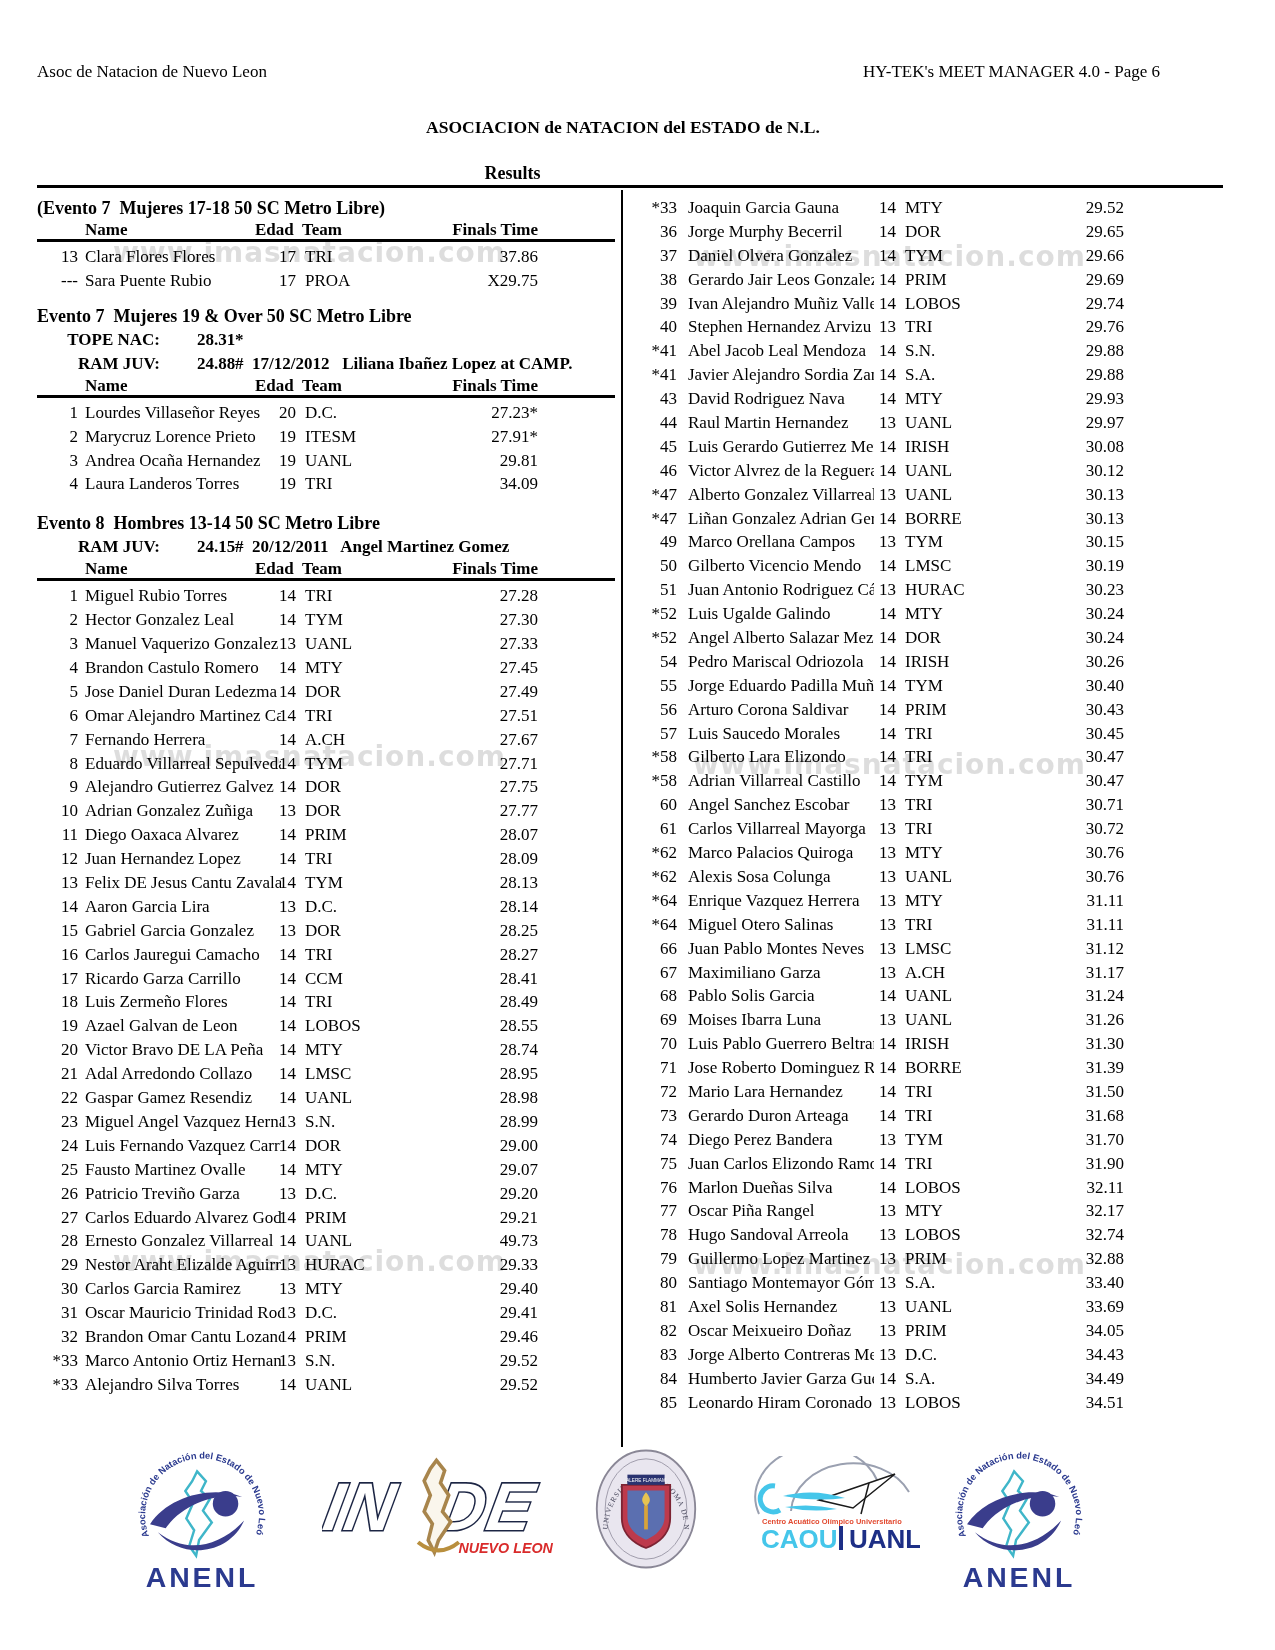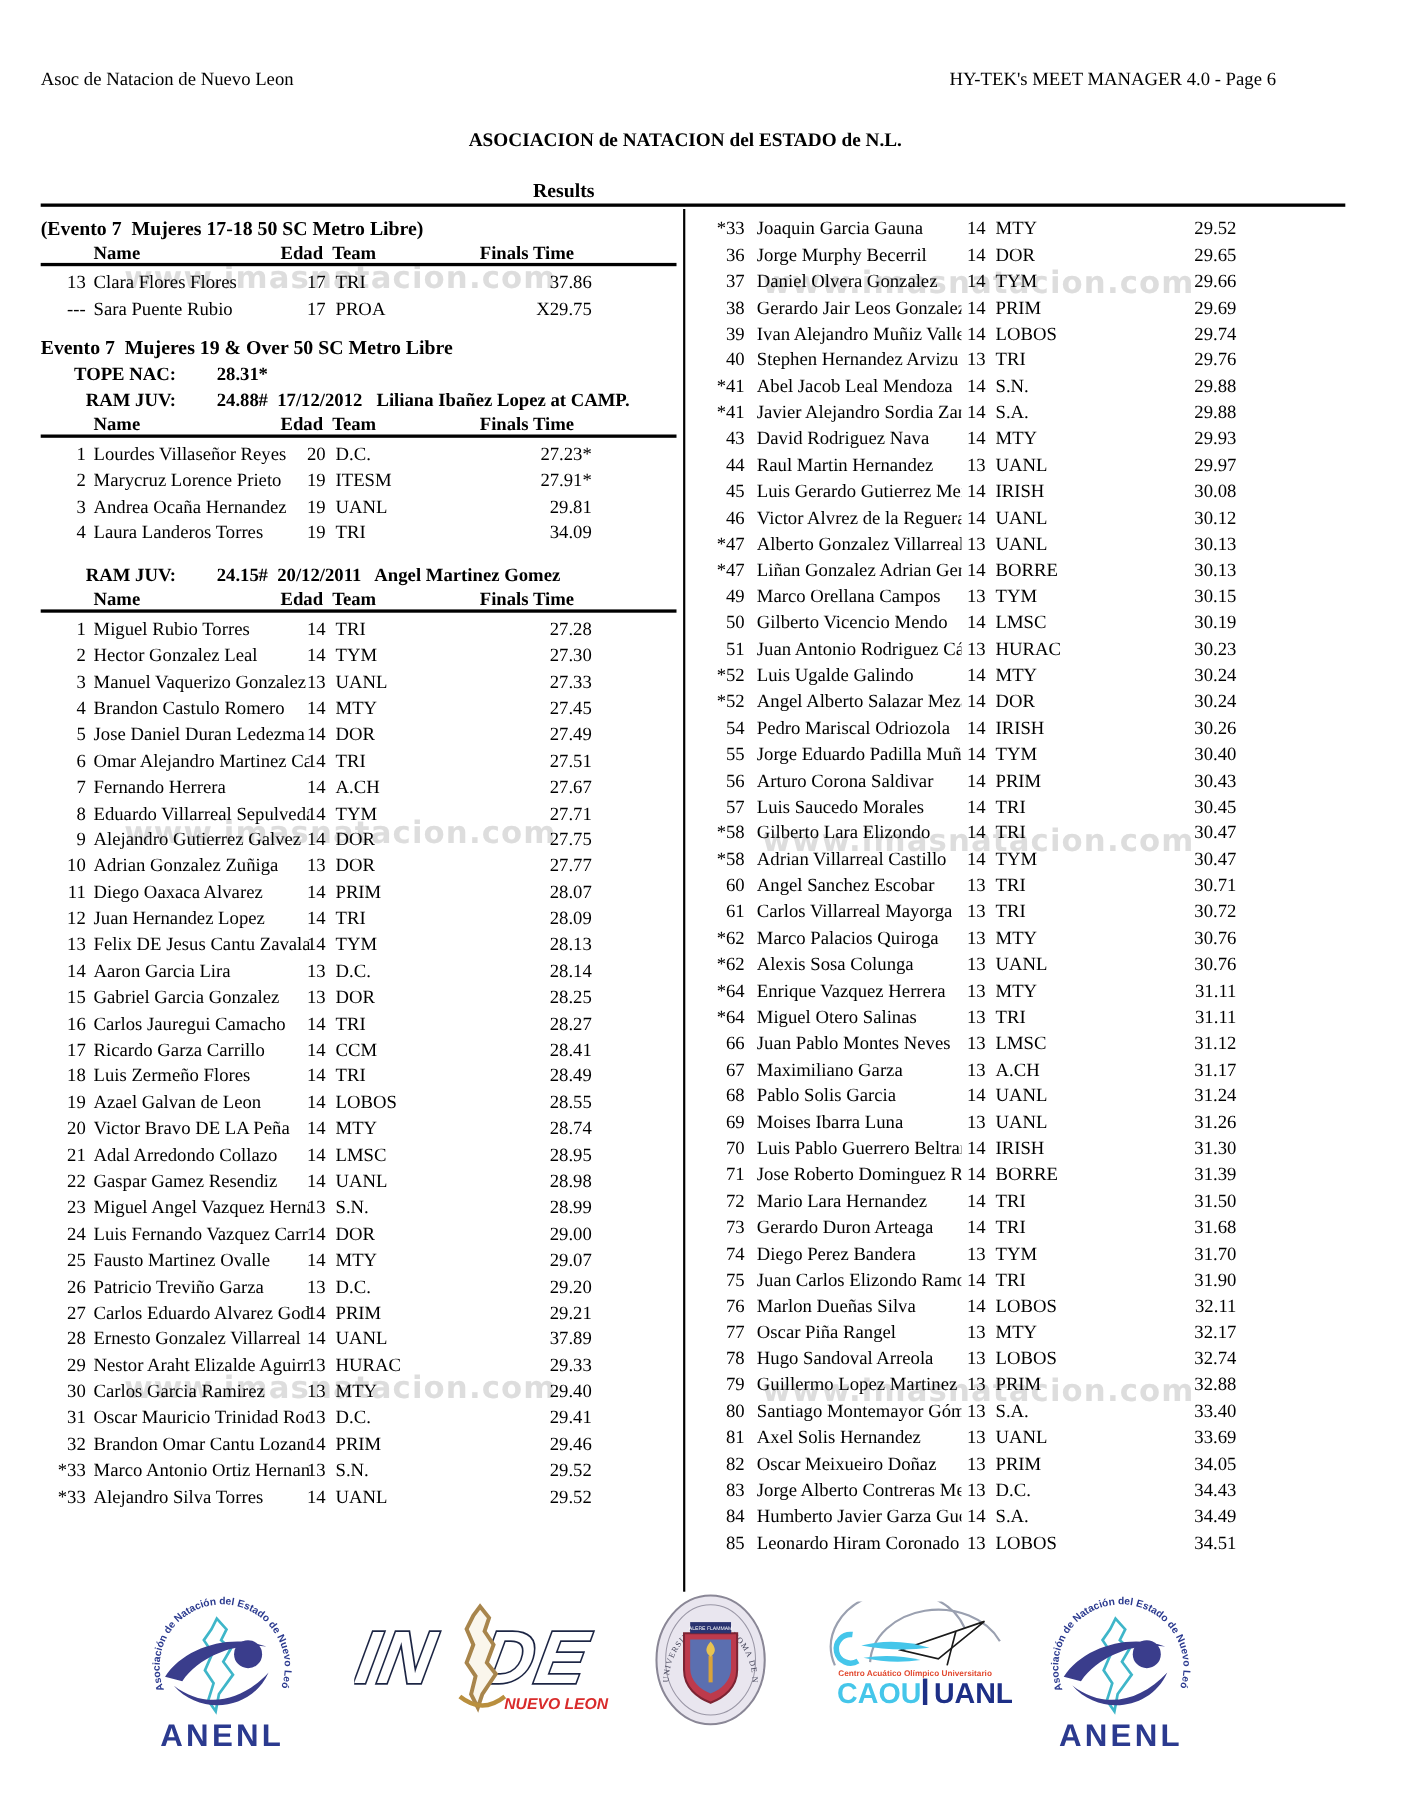--- a/index.html
+++ b/index.html
@@ -32,21 +32,21 @@
   
   .colR .c-place{left:40px;width:47px;text-align:right;}
   .colR .c-name{left:98px;width:186px;}
   .colR .c-age{left:265px;width:41px;text-align:right;}
   .colR .c-team{left:315px;width:120px;}
   .colR .c-time{left:416px;width:118px;text-align:right;}
   
   .h-name{position:absolute;left:48px;}
   .h-edad{position:absolute;left:218px;width:45px;text-align:left;}
   .h-team{position:absolute;left:265px;}
-  .h-time{position:absolute;left:383px;width:118px;text-align:center;}
+  .h-time{position:absolute;left:383px;width:118px;text-align:right;}
   
   .r-label{left:0;width:123px;text-align:right;}
   .r-time{left:160px;}
   .r-flag{left:198px;}
   .r-rest{left:215px;white-space:pre;}
   
   .wm{position:absolute;font-family:"DejaVu Sans","Liberation Sans",sans-serif;
       font-weight:bold;font-size:28px;color:#bdbdbd;opacity:.5;letter-spacing:1px;}
   
   .logo{position:absolute;}
@@ -177,20 +177,21 @@
             <span class="cell c-place">4</span>
             <span class="cell c-name">Laura Landeros Torres</span>
             <span class="cell c-age">19</span>
             <span class="cell c-team">TRI</span>
             <span class="cell c-time">34.09</span>
           </div>
         </div>
     </section>
 
     <section class="gap2">
+      <div class="ev-title">Evento 8  Hombres 13-14 50 SC Metro Libre</div>
       <div class="records">
           <div class="rec">
             <span class="cell r-label">RAM JUV:</span>
             <span class="cell r-time">24.15</span>
             <span class="cell r-flag">#</span>
             <span class="cell r-rest">20/12/2011   Angel Martinez Gomez</span>
           </div>
         </div>
       <div class="thead">
         <span class="h-name">Name</span>
@@ -386,21 +387,21 @@
             <span class="cell c-name">Carlos Eduardo Alvarez Godin</span>
             <span class="cell c-age">14</span>
             <span class="cell c-team">PRIM</span>
             <span class="cell c-time">29.21</span>
           </div>
           <div class="rrow">
             <span class="cell c-place">28</span>
             <span class="cell c-name">Ernesto Gonzalez Villarreal</span>
             <span class="cell c-age">14</span>
             <span class="cell c-team">UANL</span>
-            <span class="cell c-time">37.89</span>
+            <span class="cell c-time">49.73</span>
           </div>
           <div class="rrow">
             <span class="cell c-place">29</span>
             <span class="cell c-name">Nestor Araht Elizalde Aguirre</span>
             <span class="cell c-age">13</span>
             <span class="cell c-team">HURAC</span>
             <span class="cell c-time">29.33</span>
           </div>
           <div class="rrow">
             <span class="cell c-place">30</span>

